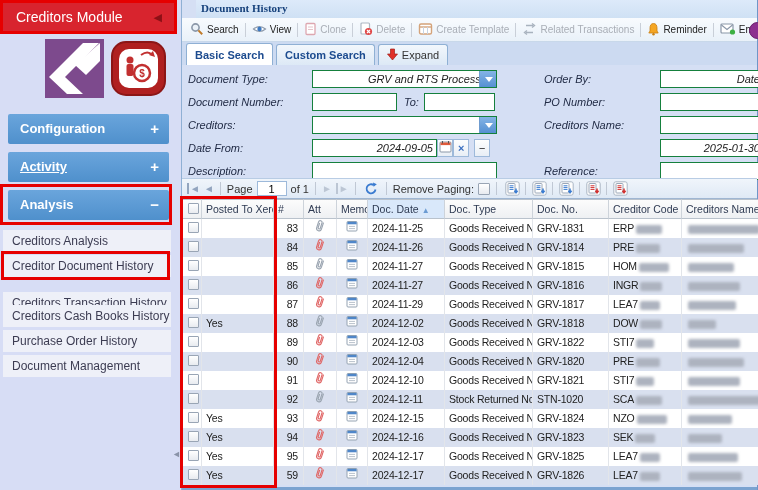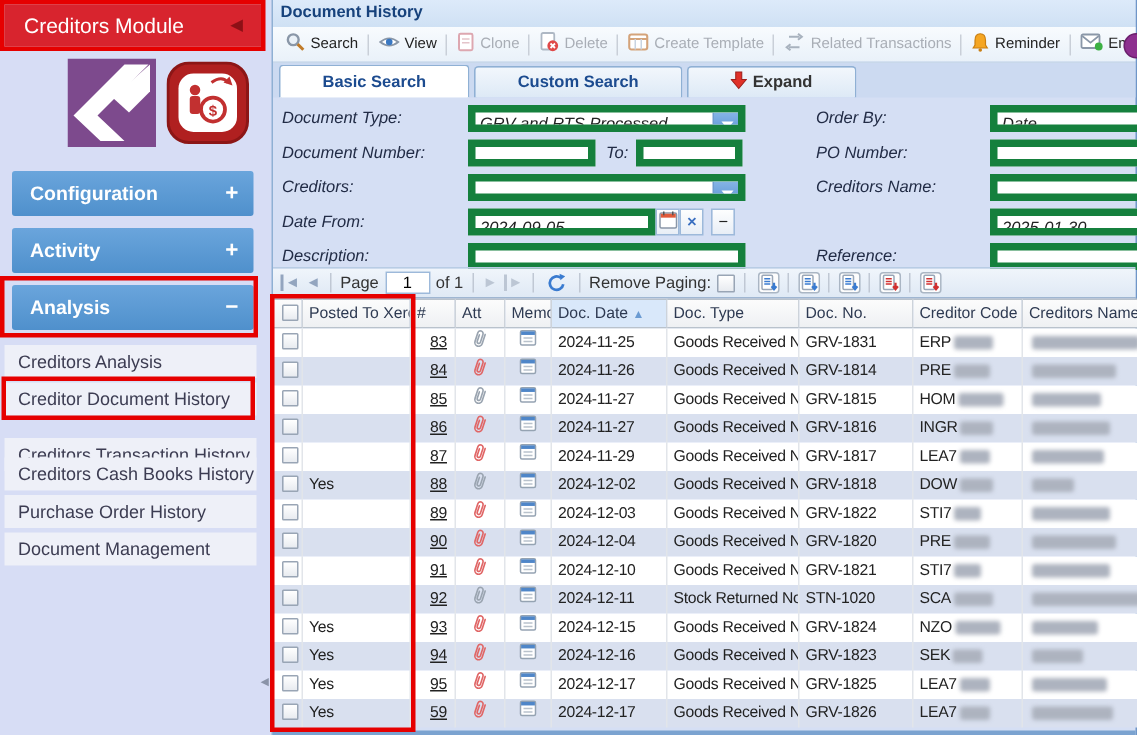--- a/index.html
+++ b/index.html
@@ -13,37 +13,37 @@
   .logo-purple { position:absolute; left:45px; top:39px; width:59px; height:59px; }
   .logo-red { position:absolute; left:111px; top:41px; width:55px; height:55px; }
   .acc { position:absolute; left:8px; width:161px; height:30px; background:linear-gradient(#6aa5dc,#4f90cc); border-radius:2px; color:#fff; font-weight:bold; font-size:13px; line-height:30px; padding-left:12px; cursor:pointer; }
   .acc .tog { position:absolute; right:10px; top:0; font-size:15px; font-weight:bold; }
   .mitem { position:absolute; left:3px; width:168px; height:22px; background:#eef0f8; color:#3c3c52; font-size:12px; line-height:22px; padding-left:9px; cursor:pointer; }
   .splitter { position:absolute; left:172px; top:449px; color:#8a93a8; font-size:9px; cursor:pointer; }
 
   
   .main { position:absolute; left:181px; top:0; width:577px; height:490px; background:#d5dff4; border-left:1px solid #8fb0d4; border-right:1px solid #6f96c8; }
   .main::after { content:""; position:absolute; left:0; right:0; bottom:0; height:3px; background:#7ba3d0; }
-  .titlebar { position:absolute; left:0; top:0; right:0; height:34px; background:linear-gradient(#ddeafa,#c3d9ef); border-bottom:1px solid #a8c4e0; color:#17427c; font-weight:bold; line-height:17px; padding-left:5px; }
+  .titlebar { position:absolute; left:14px; top:0; right:0; height:34px; background:linear-gradient(#ddeafa,#c3d9ef); border-bottom:1px solid #a8c4e0; color:#17427c; font-weight:bold; line-height:17px; padding-left:5px;font-family:Liberation Serif, serif; }
   .toolbar { position:absolute; left:0; top:18px; right:0; height:24px; background:linear-gradient(#f8fbfe,#e9f1f9); border-bottom:1px solid #c8d8ea; display:flex; align-items:center; padding-left:4px; font-size:10px; white-space:nowrap; }
   .tbtn { display:inline-flex; align-items:center; gap:3px; padding:0 4px; height:20px; cursor:pointer; }
   .tbtn.dis { color:#a9aeb6; cursor:default; }
   .tsep { width:1px; height:14px; background:#c9cfd8; margin:0 2px; flex:none; }
   .help-circle { position:absolute; right:-9px; top:22px; width:17px; height:17px; border-radius:50%; background:#8d2f8f; border:1px solid #6a1f6c; }
 
   .tabstrip { position:absolute; left:0; top:42px; right:0; height:23px; background:#ccdaf1; padding-left:4px; }
-  .tab { display:inline-flex; align-items:center; gap:4px; height:21px; margin-top:2px; padding:0 28px; border:1px solid #8fb0d4; border-bottom:none; border-radius:3px 3px 0 0; background:linear-gradient(#f2f7fc,#dde9f6); color:#1c4b8f; font-weight:bold; margin-right:3px; cursor:pointer; vertical-align:bottom; }
+  .tab { display:inline-flex; align-items:center; gap:4px; height:21px; margin-top:2px; padding:0 8px; border:1px solid #8fb0d4; border-bottom:none; border-radius:3px 3px 0 0; background:linear-gradient(#f2f7fc,#dde9f6); color:#1c4b8f; font-weight:bold; margin-right:3px; cursor:pointer; vertical-align:bottom; }
   .tab.active { background:#fff; height:22px; margin-top:1px; }
-  .tab.expand { color:#333; font-weight:bold; }
+  .tab.expand { color:#333; font-weight:normal; }
 
   .formarea { position:absolute; left:0; top:65px; right:0; height:113px;font-style:italic; }
   .frow { position:absolute; height:18px; }
   .flabel { position:absolute; left:6px; top:0; width:122px; line-height:18px; color:#222c46; }
   .rlabel { position:absolute; left:362px; top:0; width:112px; line-height:18px; color:#222c46; }
-  .fld { position:absolute; top:0; height:18px; background:#fff; border:5px solid #15803d; line-height:16px; padding:0 3px; overflow:hidden; white-space:nowrap; }
+  .fld { position:absolute; top:0; height:18px; background:#fff; border:1px solid #15803d; line-height:16px; padding:0 3px; overflow:hidden; white-space:nowrap;text-align:right; }
   .ddbtn { position:absolute; right:0; top:0; width:17px; height:16px; background:linear-gradient(#85b4e6,#5590d2); border-left:1px solid #6f9cd0; cursor:pointer; }
   .ddbtn::after { content:""; position:absolute; left:5px; top:6px; border:4px solid transparent; border-top:5px solid #fff; }
   .sbtn { position:absolute; top:0; width:16px; height:18px; border:1px solid #9db9da; background:linear-gradient(#fdfefe,#e8eef6); text-align:center; line-height:16px; cursor:pointer; }
 
   .pager { position:absolute; left:0; top:178px; right:0; height:21px; background:linear-gradient(#f0f5fb,#dfe9f5); border-top:1px solid #b8cce4; border-bottom:1px solid #9fb6d2; display:flex; align-items:center; padding-left:5px; gap:4px; color:#333; }
   .pnav { color:#93a5bf; font-size:10px; cursor:pointer; }
   .pnav.dis { color:#bcc6d4; }
   .pnav .bar { border-left:2px solid currentColor; padding-left:1px; }
   .pagein { width:30px; height:15px; border:1px solid #9db9da; font-size:11px; text-align:center; }
   .psep { width:1px; height:13px; background:#c0c8d4; margin:0 2px; }
@@ -52,21 +52,21 @@
 
   .thead { position:absolute; left:0; top:199px; width:577px; height:20px; display:grid; grid-template-columns:20px 72px 30px 33px 31px 77px 88px 76px 73px 77px; }
   .th { background:linear-gradient(#fcfcfc,#eef0f3); border-right:1px solid #cdd3da; border-top:1px solid #b9c2cc; border-bottom:1px solid #b9c2cc; color:#2e3a52; line-height:18px; padding-left:4px; font-size:10.5px; white-space:nowrap; overflow:hidden; cursor:pointer; }
   .th.sorted { background:#d9e8fa; }
   .th .arr { color:#6b9bd2; font-size:8px; margin-left:3px; }
   .tbody { position:absolute; left:0; top:219px; width:577px; }
   .trow { display:grid; grid-template-columns:20px 72px 30px 33px 31px 77px 88px 76px 73px 77px; height:19px; background:#fff; cursor:pointer; }
   .trow.alt { background:#d9e0ef; }
   .td { border-right:1px solid #e2e5ea; line-height:19px; padding-left:4px; font-size:10.5px; letter-spacing:-0.2px; white-space:nowrap; overflow:hidden; }
   .td.c { text-align:center; padding-left:0; }
-  .td.r { text-align:right; padding-right:5px; padding-left:0;text-decoration:underline; }
+  .td.r { text-align:right; padding-right:5px; padding-left:0; }
   .td .cb { width:11px; height:11px; margin:3px 0 0 3px; }
   .blurbar { display:inline-block; height:9px; background:#adb3bf; border-radius:2px; filter:blur(1.5px); vertical-align:middle; margin-left:2px; }
 
   .anno { position:absolute; border:3px solid #e60000; pointer-events:none; z-index:50; }
 </style>
 </head>
 <body>
 
 <div class="app">
 
@@ -89,21 +89,21 @@
           <circle cx="31" cy="32" r="8" fill="none" stroke="#c23030" stroke-width="2.5"></circle>
           <text x="31" y="36" font-size="10" fill="#c23030" text-anchor="middle" font-weight="bold">$</text>
           <circle cx="19" cy="19" r="3.5" fill="#c23030"></circle>
           <rect x="15.5" y="23" width="7" height="12" rx="2" fill="#c23030"></rect>
           <path d="M30 14 q7 -5 11 0" fill="none" stroke="#c23030" stroke-width="2"></path>
           <path d="M42 10 l2 6 -6 -2 z" fill="#c23030"></path>
         </svg>
     </div>
     <div id="acc-container">
         <div class="acc" style="top: 114px;"><span>Configuration</span><span class="tog">+</span></div>
-        <div class="acc" style="top: 152px;"><span>Activity</span><span class="tog">+</span></div>
+        <div class="acc" style="top: 152px; text-decoration: underline;"><span>Activity</span><span class="tog">+</span></div>
         <div class="acc" style="top: 190px;"><span>Analysis</span><span class="tog">−</span></div>
       </div>
     <div id="menu-container">
         <div class="mitem" style="top: 230px;">Creditors Analysis</div>
         <div class="mitem" style="top: 255px;">Creditor Document History</div>
         <div class="mitem" style="top: 280px; margin-top: 12px;">Creditors Transaction History</div>
         <div class="mitem" style="top: 305px;">Creditors Cash Books History</div>
         <div class="mitem" style="top: 330px;">Purchase Order History</div>
         <div class="mitem" style="top: 355px;">Document Management</div>
       </div>

